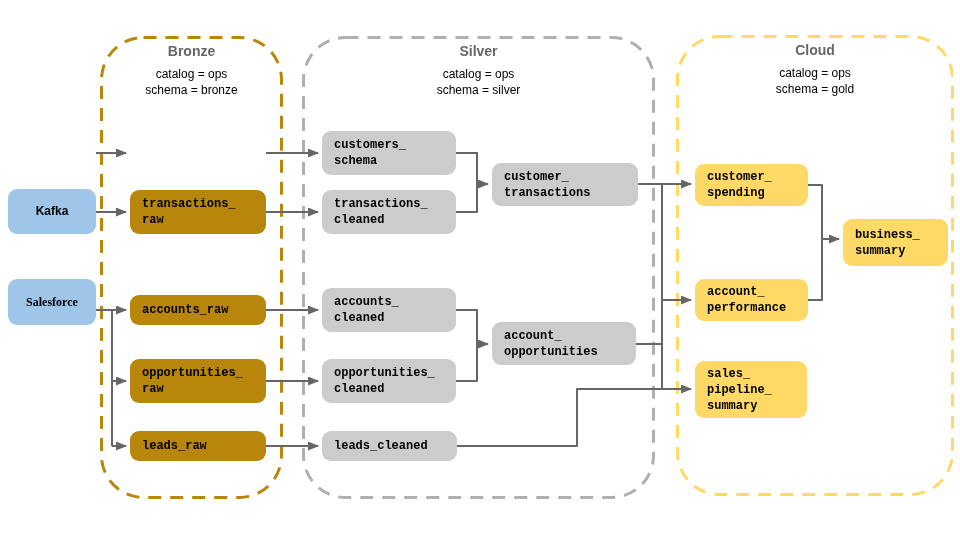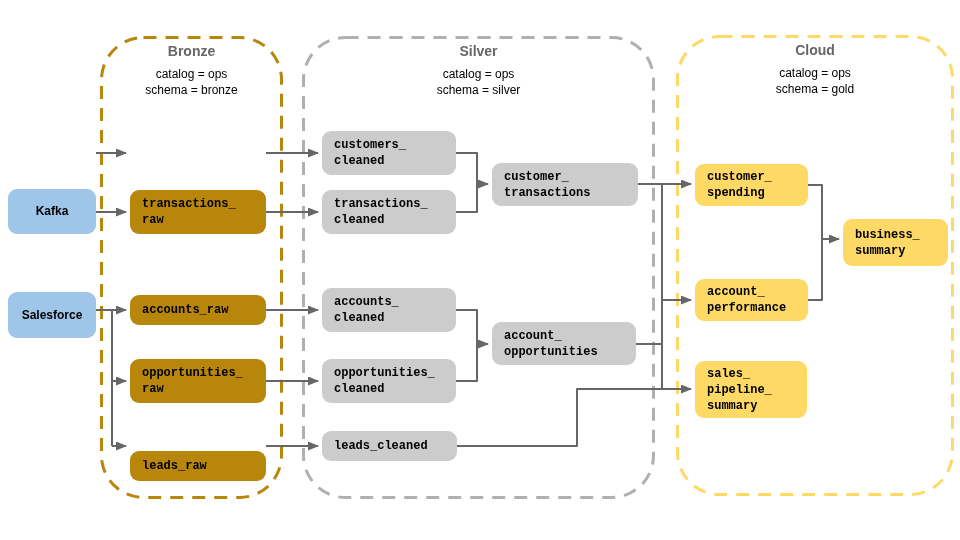--- a/index.html
+++ b/index.html
@@ -77,31 +77,31 @@
     <div>catalog = ops</div>
     <div>schema = silver</div>
   </div>
   <div class="zone-header" style="left:677px;top:42px;width:276px;">
     <div class="zone-title">Cloud</div>
     <div>catalog = ops</div>
     <div>schema = gold</div>
   </div>
 
   <div class="node src-node" style="left:8px;top:189px;width:88px;height:45px;">Kafka</div>
-  <div class="node src-node" style="left:8px;top:292px;width:88px;height:46px;">Salesforce</div>
+  <div class="node src-node" style="left:8px;top:279px;width:88px;height:46px;font-family:Liberation Serif, serif;">Salesforce</div>
 
   <div class="node table-node bronze-t" style="left:130px;top:190px;width:136px;height:44px;">transactions_
 raw</div>
   <div class="node table-node bronze-t" style="left:130px;top:295px;width:136px;height:30px;">accounts_raw</div>
   <div class="node table-node bronze-t" style="left:130px;top:359px;width:136px;height:44px;">opportunities_
 raw</div>
-  <div class="node table-node bronze-t" style="left:130px;top:431px;width:136px;height:30px;margin-top:20px;">leads_raw</div>
+  <div class="node table-node bronze-t" style="left:130px;top:431px;width:136px;height:30px;">leads_raw</div>
 
   <div class="node table-node silver-t" style="left:322px;top:131px;width:134px;height:44px;">customers_
-cleaned</div>
+schema</div>
   <div class="node table-node silver-t" style="left:322px;top:190px;width:134px;height:44px;">transactions_
 cleaned</div>
   <div class="node table-node silver-t" style="left:492px;top:163px;width:146px;height:43px;">customer_
 transactions</div>
   <div class="node table-node silver-t" style="left:322px;top:288px;width:134px;height:44px;">accounts_
 cleaned</div>
   <div class="node table-node silver-t" style="left:322px;top:359px;width:134px;height:44px;">opportunities_
 cleaned</div>
   <div class="node table-node silver-t" style="left:492px;top:322px;width:144px;height:43px;">account_
 opportunities</div>

